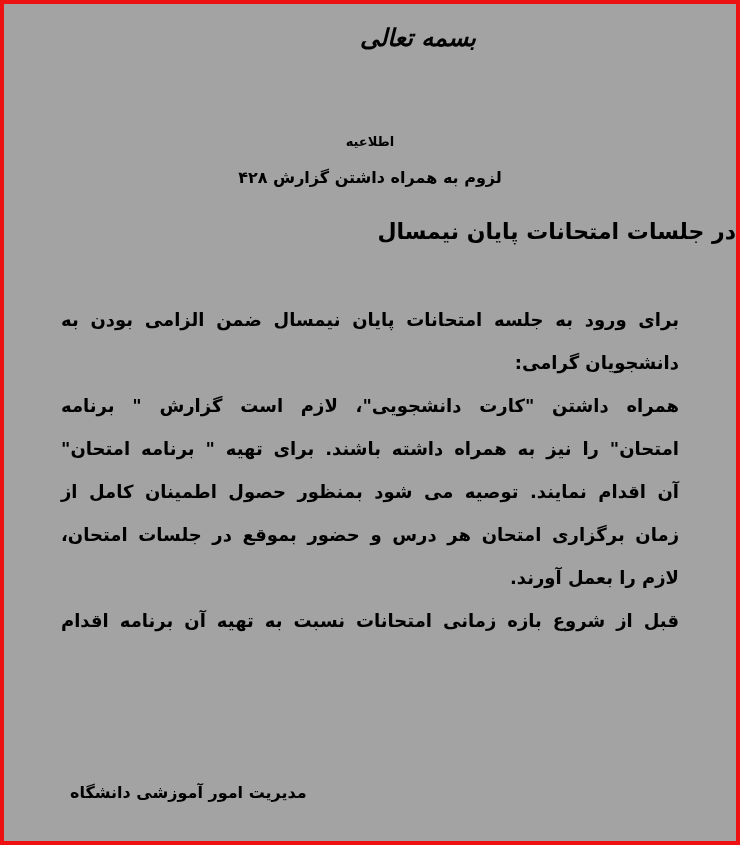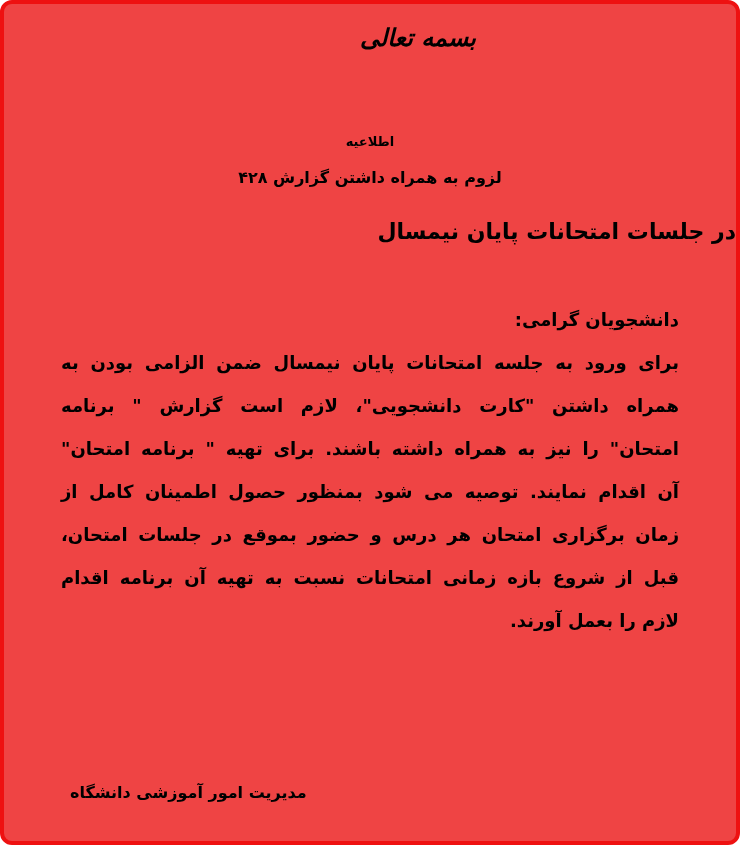--- a/index.html
+++ b/index.html
@@ -85,36 +85,36 @@
     top: 779px;
     left: 66px;
     font-weight: 700;
     font-size: 16px;
     direction: rtl;
   }
 </style>
 </head>
 <body>
 
-<div class="page" style="border-color: rgb(238, 17, 17); background: #ef4444; color: rgb(0, 0, 0); border-radius: 12px;">
+<div class="page" style="border-color: rgb(238, 17, 17); background: #a3a3a3; color: rgb(0, 0, 0);">
 
   <div class="bismillah">بسمه تعالی</div>
 
   <div class="notice-label">اطلاعیه</div>
 
   <div class="title-line1">لزوم به همراه داشتن گزارش ۴۲۸</div>
 
   <div class="title-line2">در جلسات امتحانات پایان نیمسال</div>
 
   <div class="body-text">
+    <div class="body-line">برای ورود به جلسه امتحانات پایان نیمسال ضمن الزامی بودن به</div>
     <div class="body-line plain">دانشجویان گرامی:</div>
-    <div class="body-line">برای ورود به جلسه امتحانات پایان نیمسال ضمن الزامی بودن به</div>
     <div class="body-line">همراه داشتن "کارت دانشجویی"، لازم است گزارش " برنامه</div>
     <div class="body-line">امتحان" را نیز به همراه داشته باشند. برای تهیه " برنامه امتحان"</div>
     <div class="body-line">آن اقدام نمایند. توصیه می شود بمنظور حصول اطمینان کامل از</div>
     <div class="body-line">زمان برگزاری امتحان هر درس و حضور بموقع در جلسات امتحان،</div>
+    <div class="body-line plain">لازم را بعمل آورند.</div>
     <div class="body-line">قبل از شروع بازه زمانی امتحانات نسبت به تهیه آن برنامه اقدام</div>
-    <div class="body-line plain">لازم را بعمل آورند.</div>
   </div>
 
   <div class="signature">مدیریت امور آموزشی دانشگاه</div>
 
 </div>
 
 </body></html>

